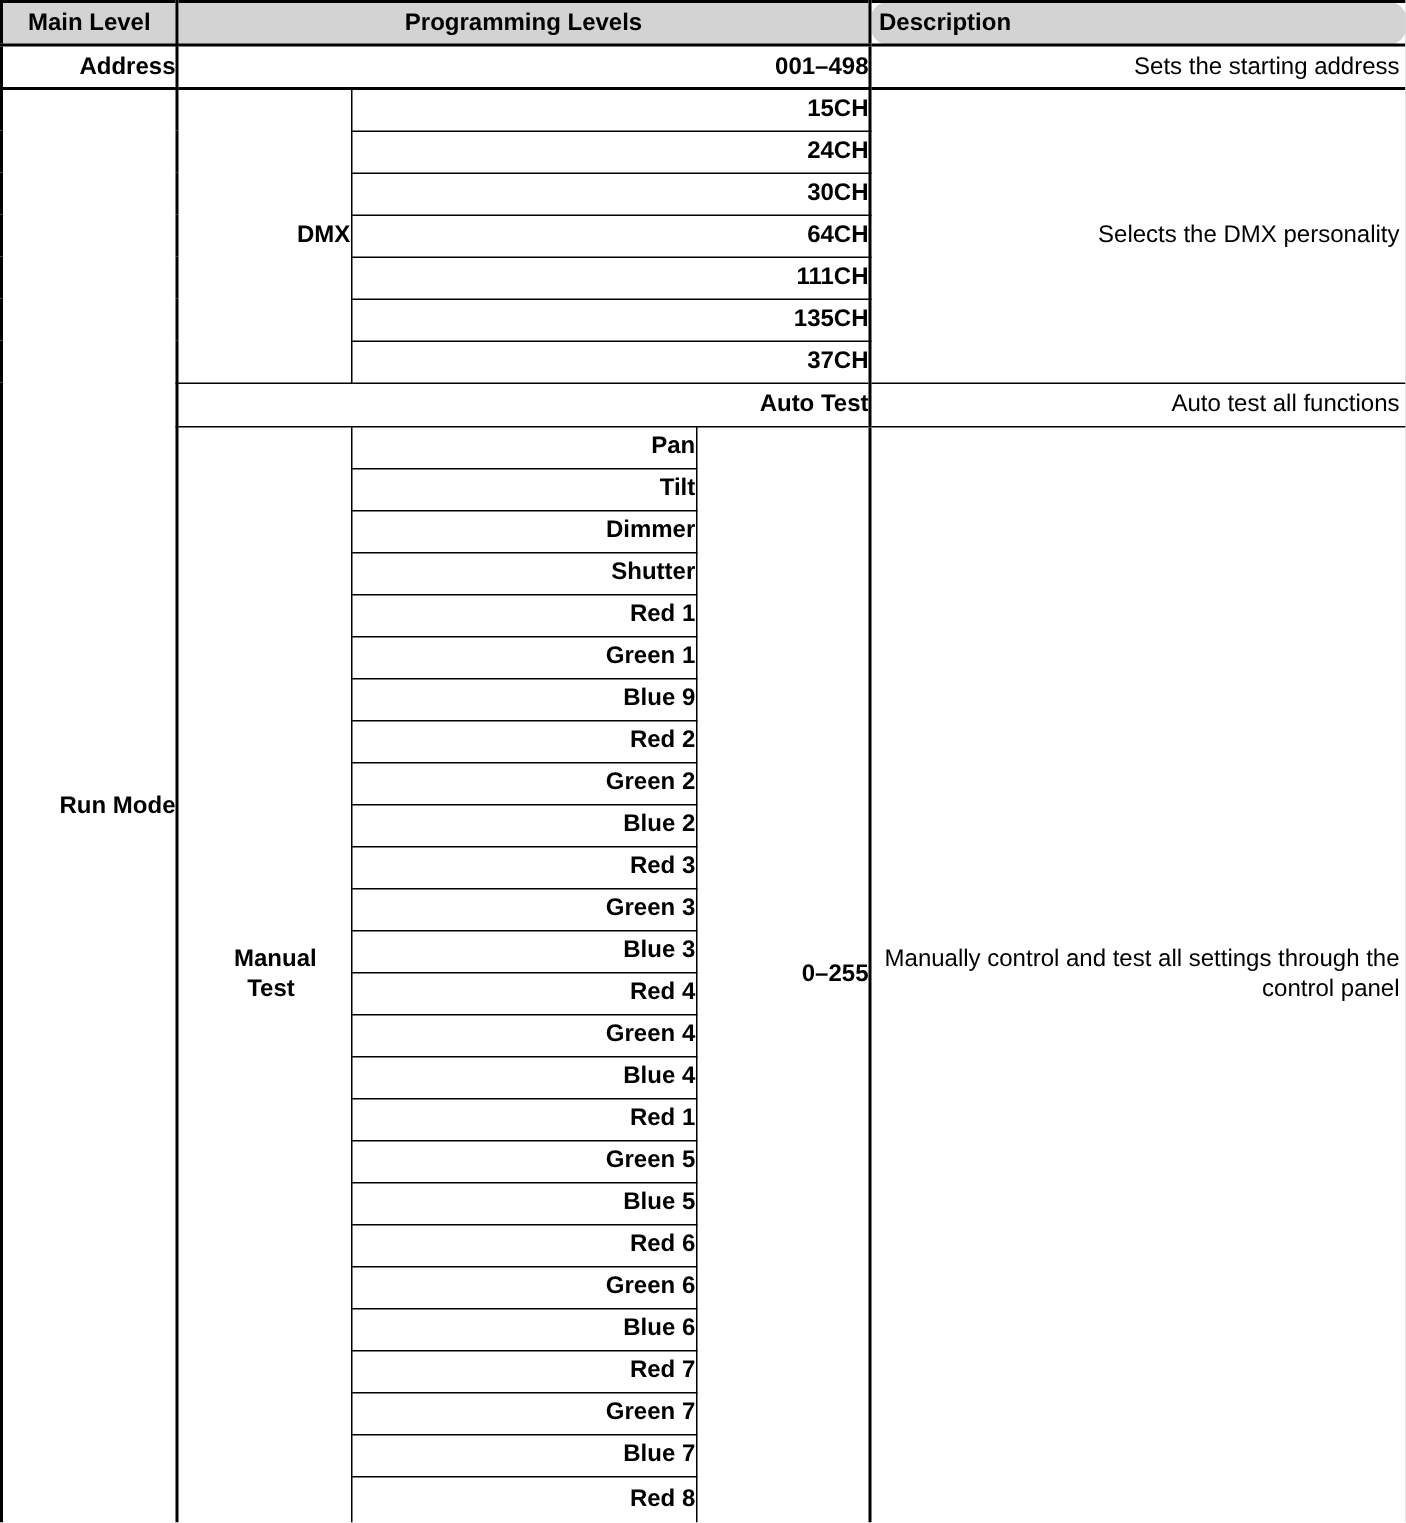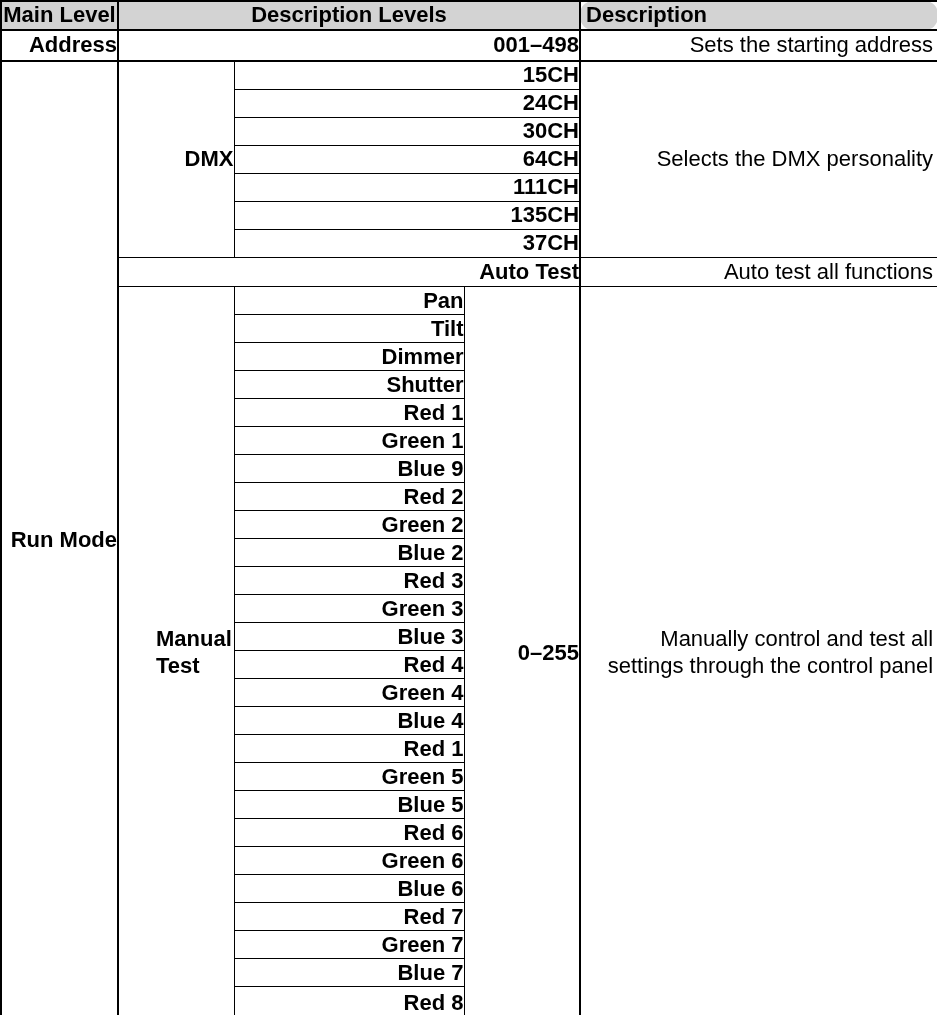--- a/index.html
+++ b/index.html
@@ -18,21 +18,21 @@
   table.levels {
     border-collapse: collapse;
     table-layout: fixed;
     width: 937px;
     border: 2px solid var(--border-color, #000000);
     border-bottom-width: 1px;
   }
   td, th {
     border: 1px solid var(--border-color, #000000);
     padding: 0;
-    font-size: 22px;
+    font-size: 16px;
     line-height: 1.22;
     color: var(--text-color, #000000);
     vertical-align: middle;
     overflow: hidden;
   }
   th {
     background: var(--header-bg, #d3d3d3);
     font-weight: bold;
     text-align: center;
   }
@@ -66,21 +66,21 @@
     <colgroup>
       <col style="width:117px">
       <col style="width:116px">
       <col style="width:230px">
       <col style="width:116px">
       <col style="width:358px">
     </colgroup>
     <tbody>
       <tr class="hdr h29">
         <th class="col1">Main Level</th>
-        <th colspan="3">Description Levels</th>
+        <th colspan="3">Programming Levels</th>
         <th class="desc-h">Description</th>
       </tr>
       <tr class="addr h29">
         <td class="b c col1">Address</td>
         <td colspan="3" class="b c">001–498</td>
         <td class="desc">Sets the starting address</td>
       </tr>
       <tr class="h28" id="dmx-first-row">
         <td rowspan="34" class="b c col1">Run Mode</td>
         <td rowspan="7" class="b c">DMX</td>

